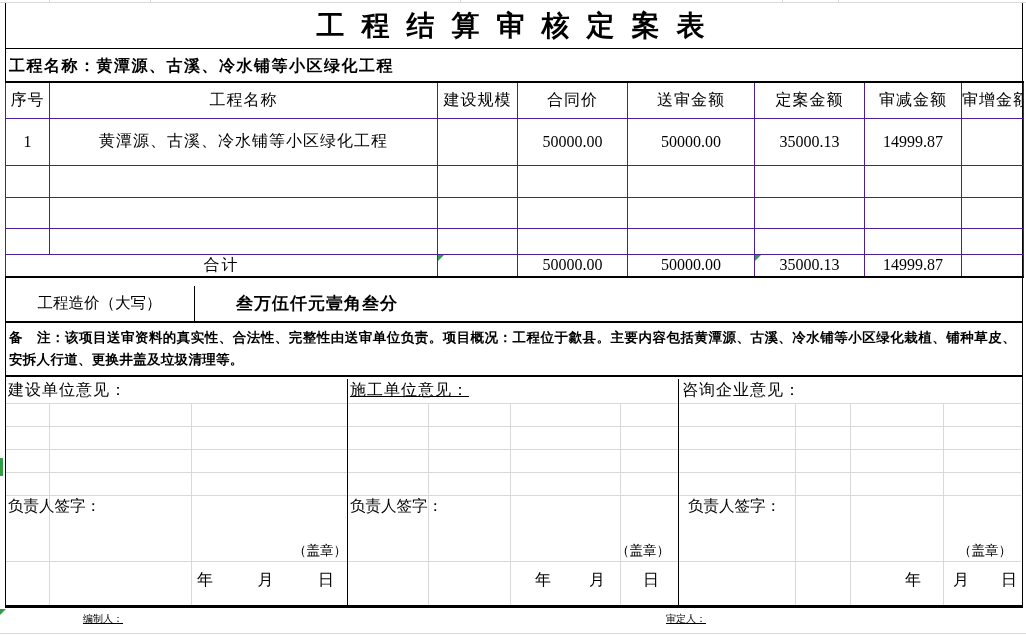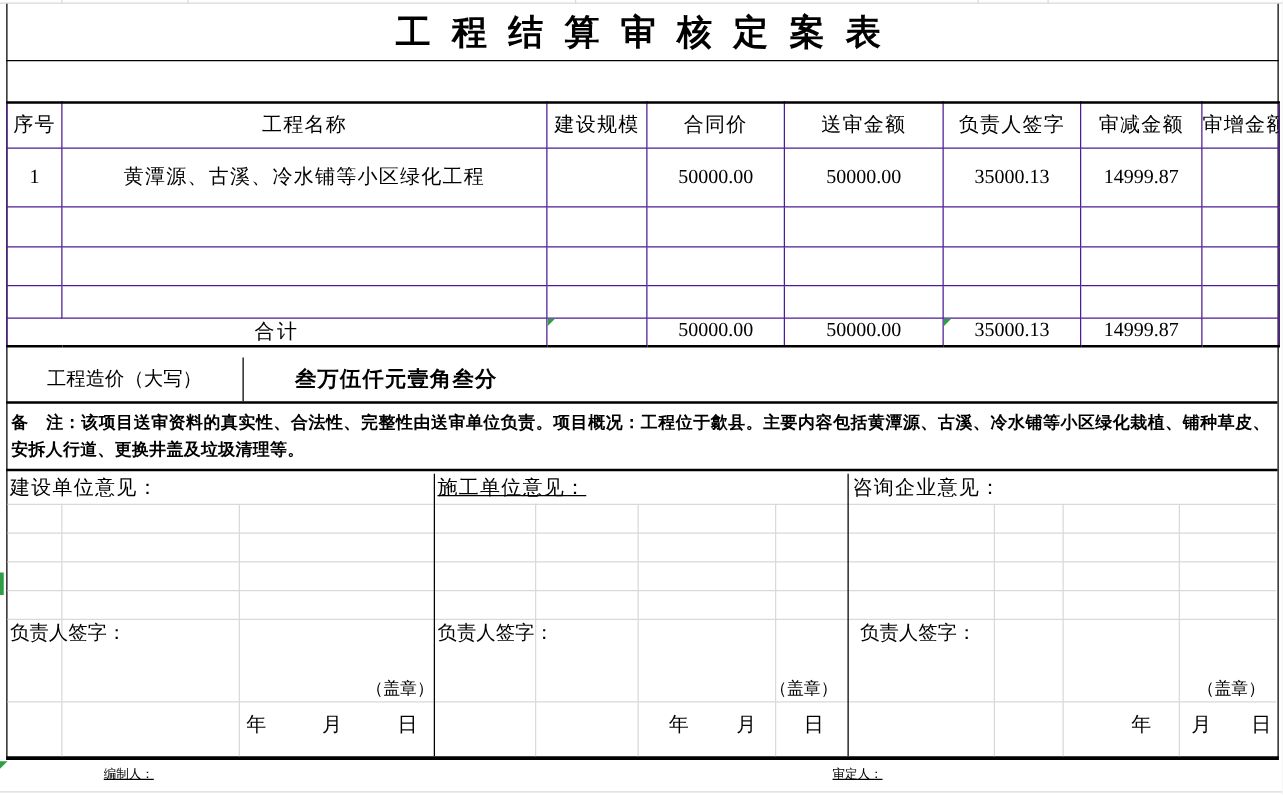--- a/index.html
+++ b/index.html
@@ -77,40 +77,41 @@
   <div class="gry" style="left:782px;top:0;width:1px;height:3px;"></div>
   <div class="gry" style="left:838px;top:0;width:1px;height:3px;"></div>
 
   <div class="blk" style="left:5px;top:3px;width:1px;height:605px;"></div>
   <div class="blk" style="left:1022px;top:3px;width:1px;height:605px;"></div>
   <div class="blk" style="left:5px;top:48px;width:1018px;height:1px;"></div>
   <div class="blk" style="left:5px;top:605px;width:1018px;height:3px;"></div>
 
   <div class="title">工 程 结 算 审 核 定 案 表</div>
 
+  <div class="info-project">工程名称：黄潭源、古溪、冷水铺等小区绿化工程</div>
 
   <table class="main-grid">
     <colgroup>
       <col style="width:44px">
         <col style="width:388px">
         <col style="width:80px">
         <col style="width:110px">
       <col style="width:127px">
         <col style="width:110px">
         <col style="width:97px">
         <col style="width:62px">
     </colgroup>
     <tbody>
         <tr style="height:36px">
       <th>序号</th>
       <th>工程名称</th>
       <th>建设规模</th>
       <th>合同价</th>
       <th>送审金额</th>
-      <th>负责人签字</th>
+      <th>定案金额</th>
       <th>审减金额</th>
       <th>审增金额</th>
     </tr>
     <tr style="height:47px">
       <td>1</td>
       <td class="cell-name">黄潭源、古溪、冷水铺等小区绿化工程</td>
       <td></td>
       <td>50000.00</td>
       <td>50000.00</td>
       <td>35000.13</td>

